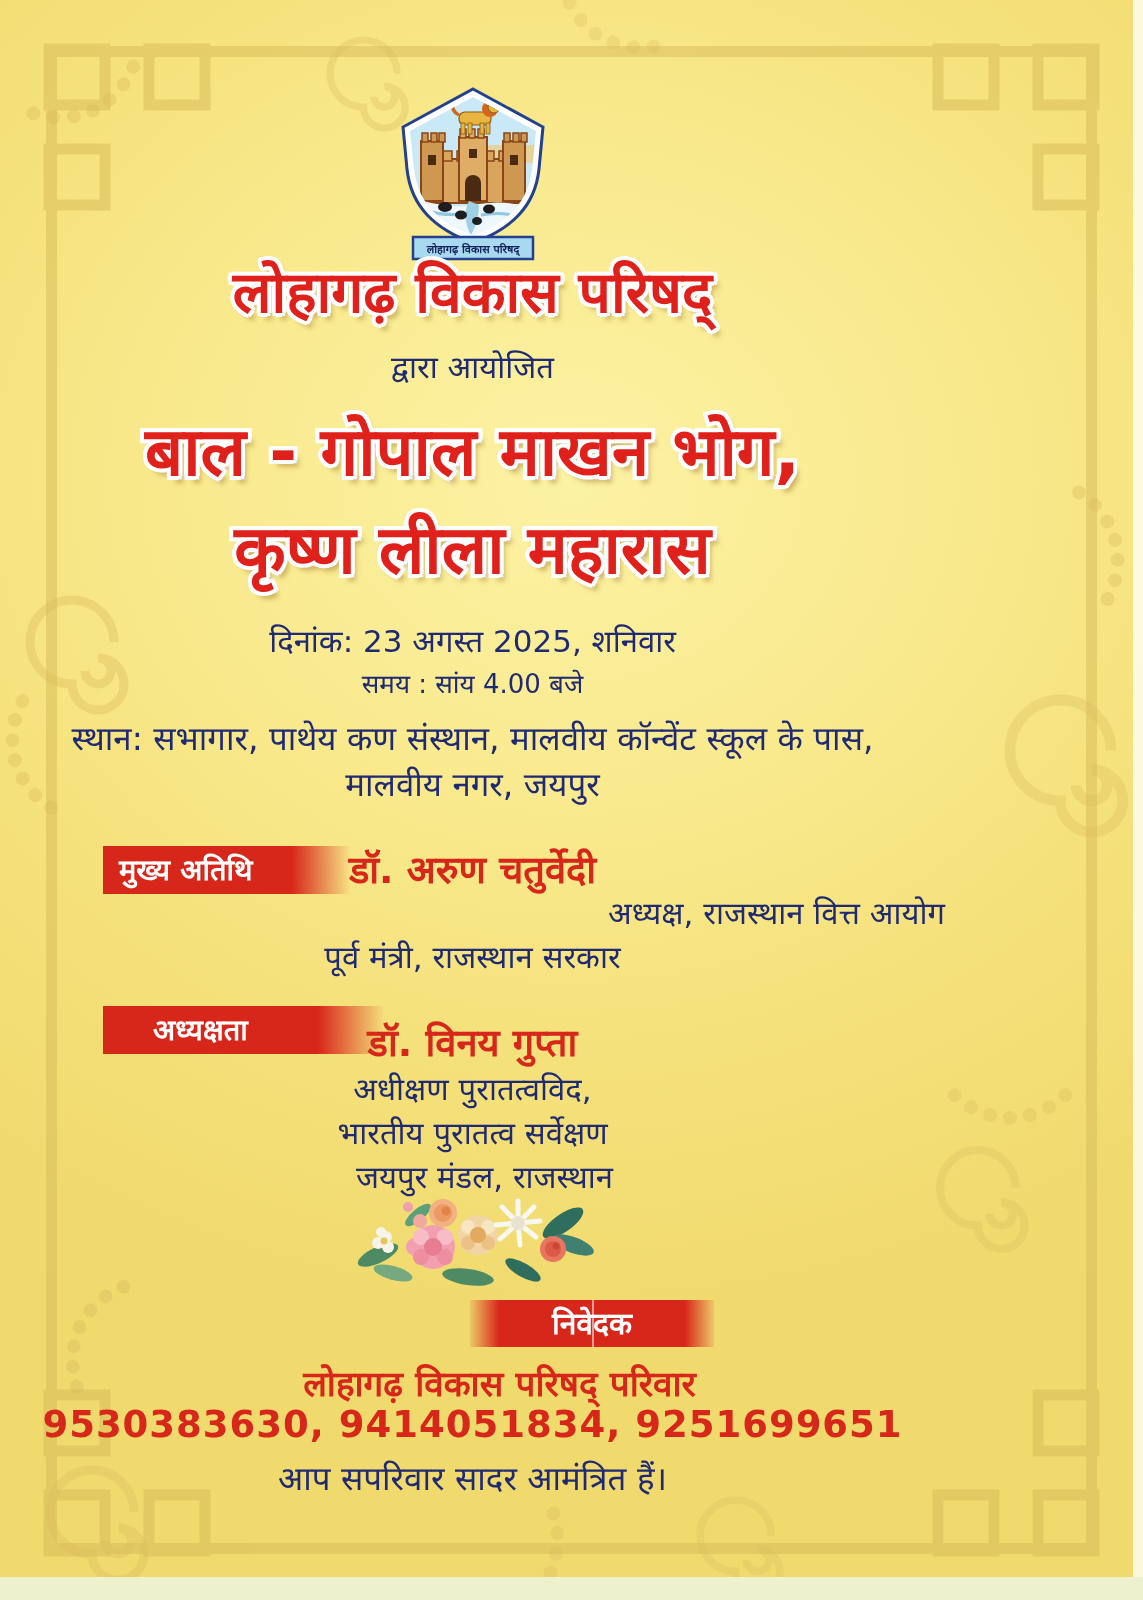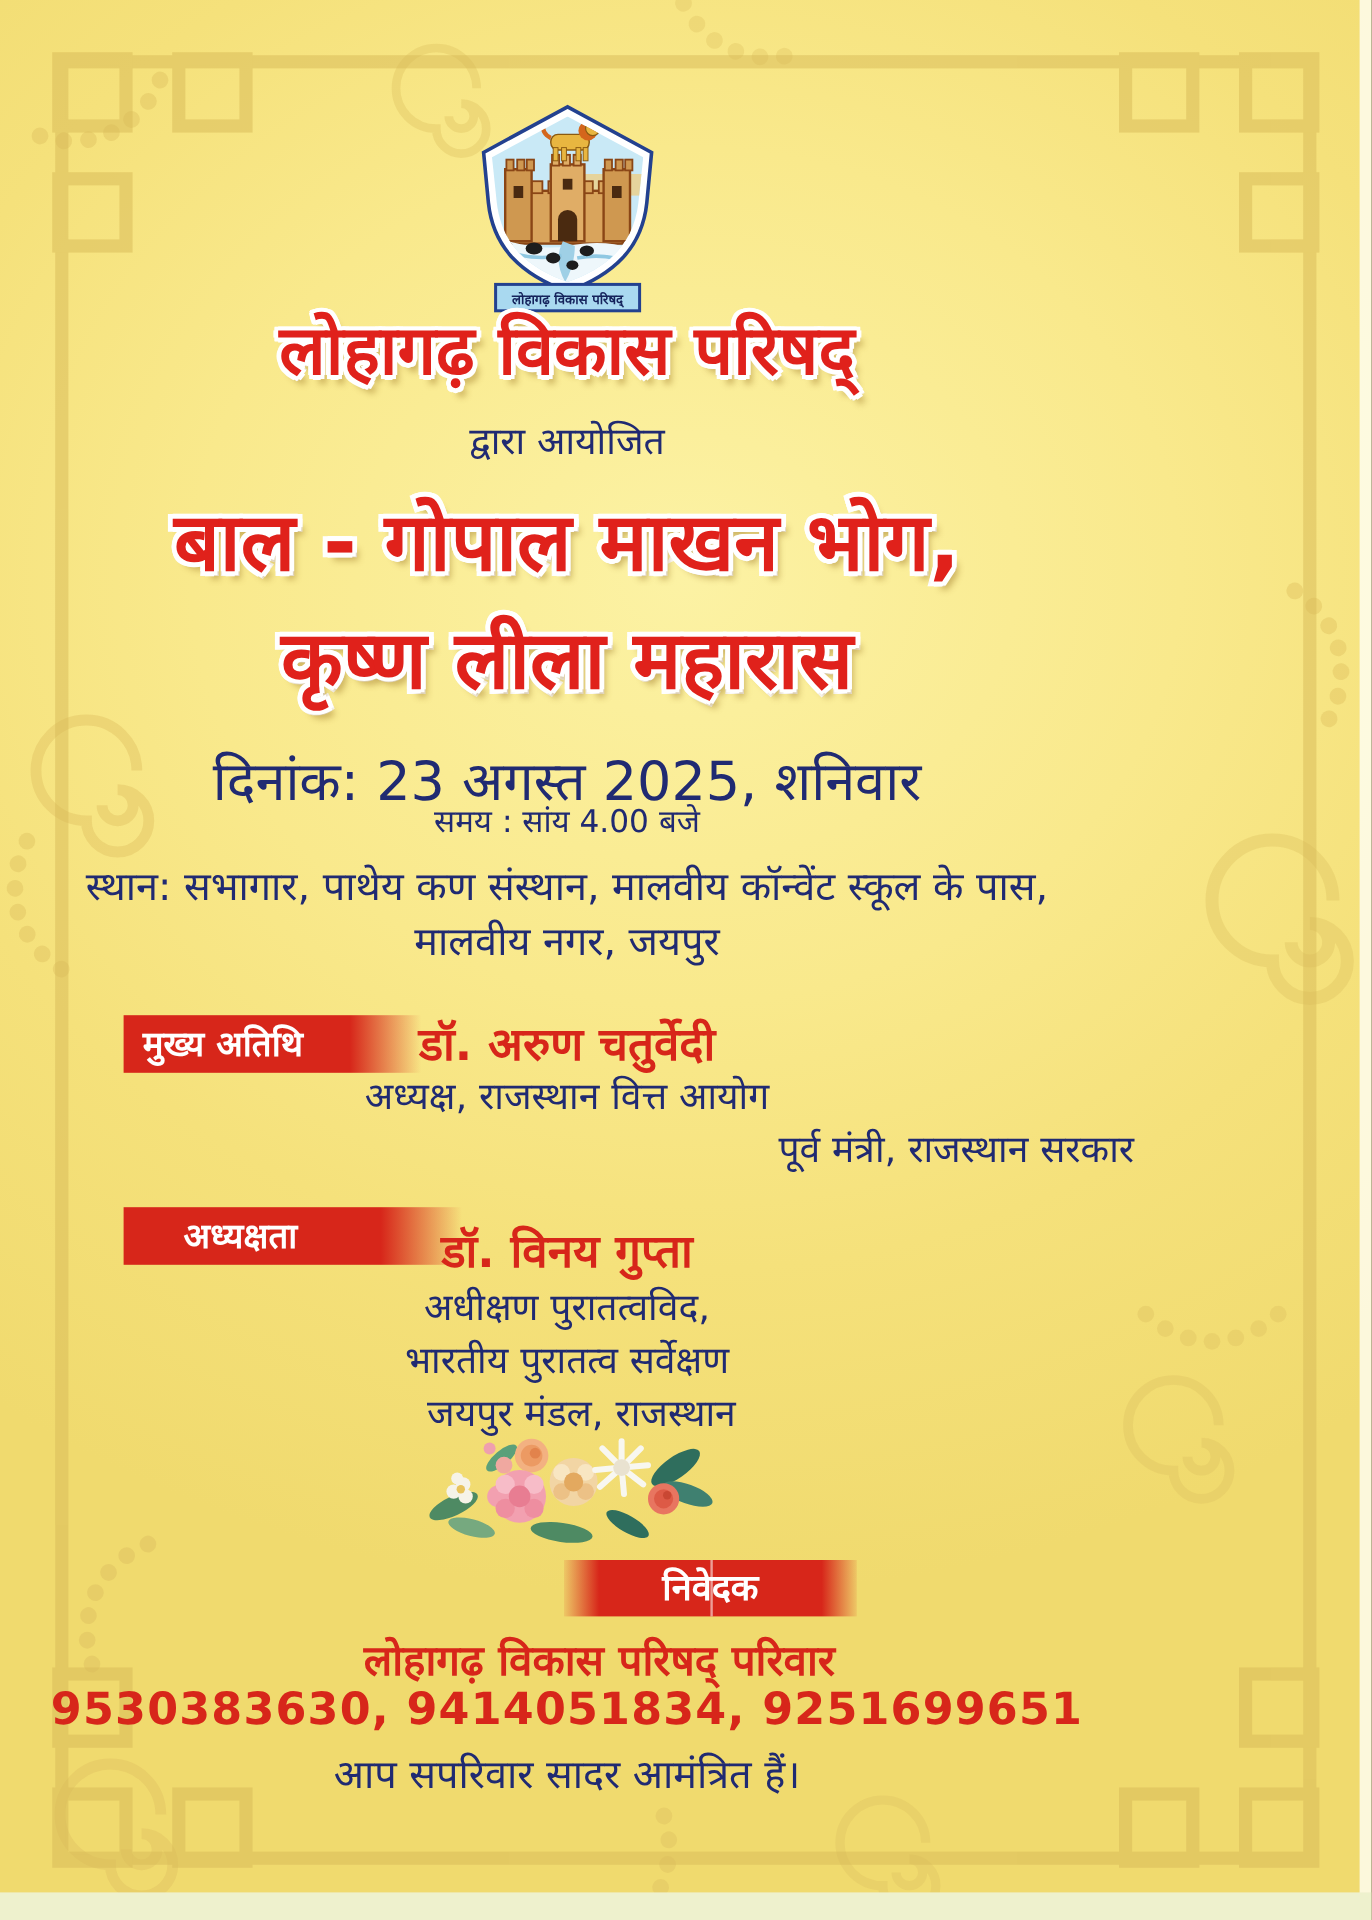--- a/index.html
+++ b/index.html
@@ -18,35 +18,35 @@
   .redtxt{color:#d7261a;font-weight:700;}
   .stroke-red{
     color:#e0211b;font-weight:800;
     -webkit-text-stroke:6px #ffffff;paint-order:stroke fill;
     text-shadow:-3px -3px 0 #fff,3px -3px 0 #fff,-3px 3px 0 #fff,3px 3px 0 #fff,0 -4px 0 #fff,0 4px 0 #fff,-4px 0 0 #fff,4px 0 0 #fff,5px 7px 5px rgba(150,110,30,.45);
   }
   .org-title{top:224px;font-size:57px;}
   .sub-organized{top:318px;font-size:31px;}
   .event1{top:376px;font-size:67px;-webkit-text-stroke:8px #fff;}
   .event2{top:474px;font-size:67px;-webkit-text-stroke:8px #fff;}
-  .l-date{top:592px;font-size:45px;}
+  .l-date{top:592px;font-size:31px;}
   .l-time{top:638px;font-size:26px;}
   .l-venue1{top:688px;font-size:33px;}
   .l-venue2{top:734px;font-size:33px;}
   .side-banner{
     position:absolute;left:103px;width:232px;height:48px;line-height:48px;
     background:linear-gradient(90deg,#d7261a 0%,#d7261a 76%,rgba(215,38,26,0) 100%);
     color:#fff;font-weight:700;font-size:29px;white-space:nowrap;
   }
   .banner1{top:819px;padding-left:16px;}
   .banner2{top:979px;padding-left:50px;}
   .gname{font-size:38px;}
   .g1-name{top:815px;}
-  .g1-d1{top:864px;font-size:31px;}
-  .g1-d2{top:908px;font-size:31px;text-align:right;}
+  .g1-d1{top:864px;font-size:31px;text-align:right;}
+  .g1-d2{top:908px;font-size:31px;}
   .g2-name{top:988px;}
   .g2-d1{top:1040px;font-size:31px;}
   .g2-d2{top:1084px;font-size:31px;}
   .g2-d3{top:1128px;font-size:31px;padding-left:12px;}
   .flowers{position:absolute;top:1158px;left:50%;transform:translateX(-50%);width:250px;height:105px;}
   .nivedak{
     position:absolute;left:470px;top:1273px;width:244px;height:47px;line-height:47px;
     background:linear-gradient(90deg,rgba(215,38,26,.1) 0%,#d7261a 12%,#d7261a 88%,rgba(215,38,26,.1) 100%);
     color:#fff;font-weight:700;font-size:30px;text-align:center;
   }

